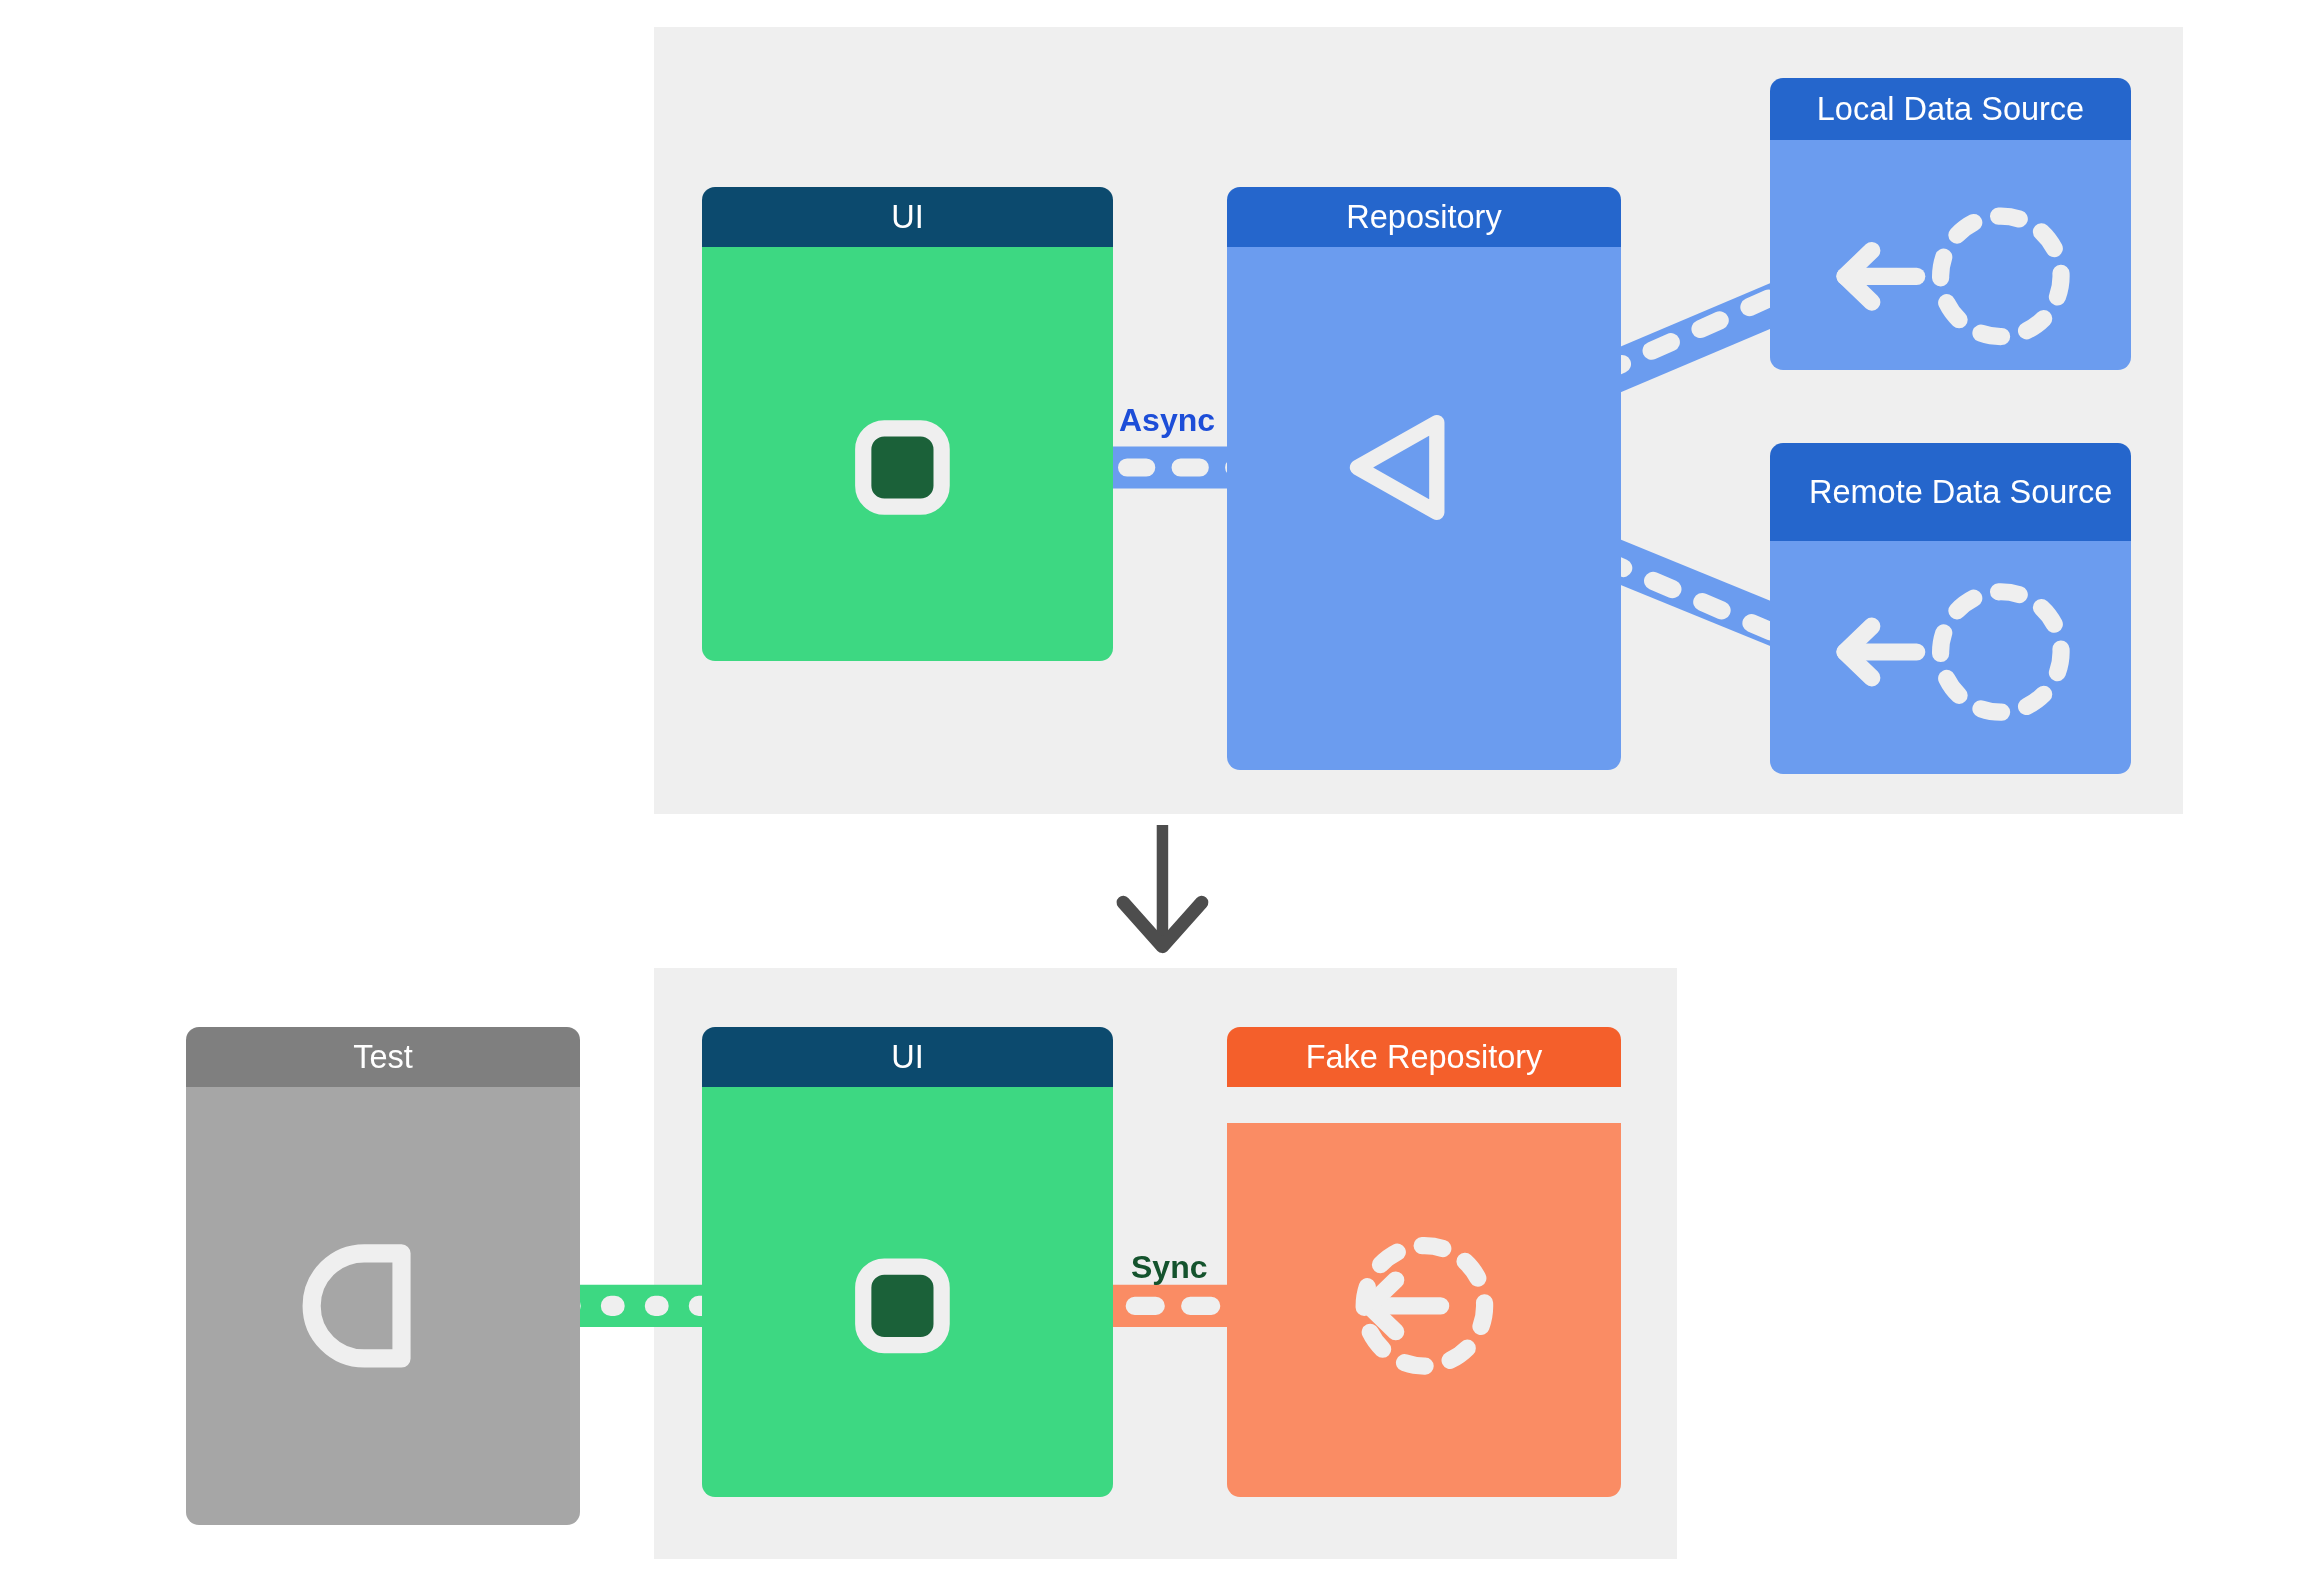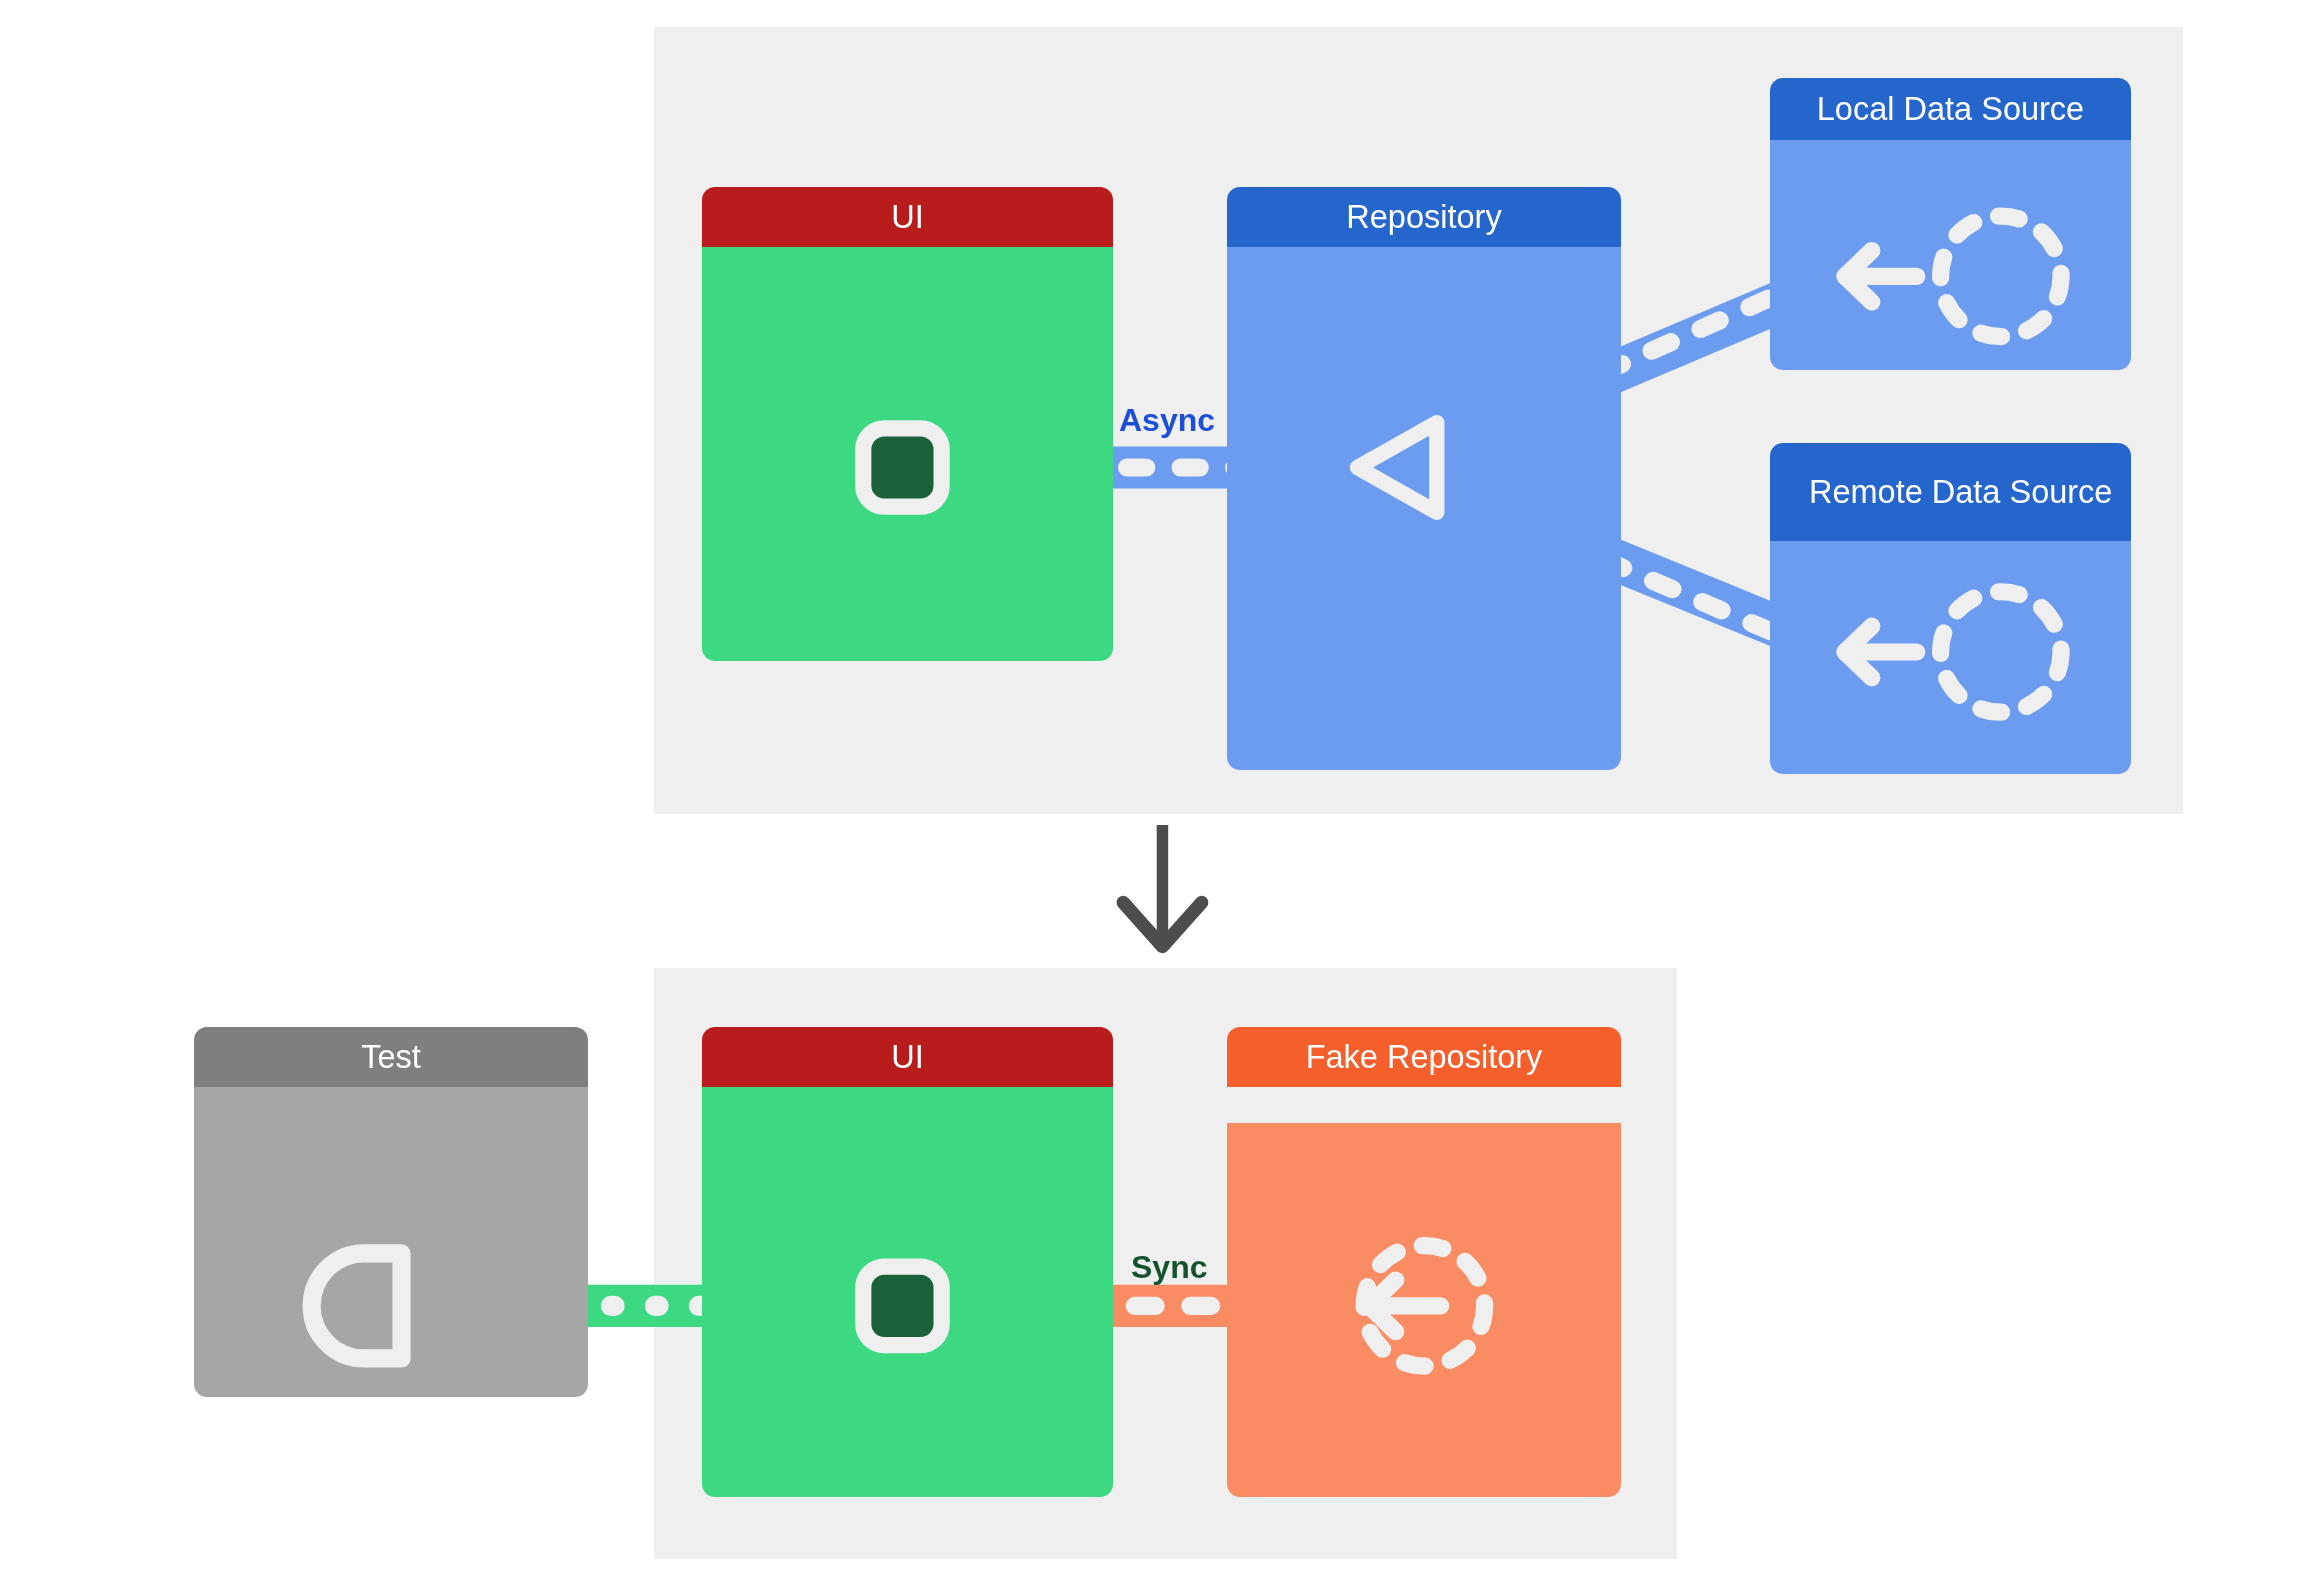--- a/index.html
+++ b/index.html
@@ -59,21 +59,21 @@
     line-height: 1.18;
     padding: 0 9.6px;
     box-sizing: border-box;
   }
   .component .body {
     flex: 1 1 auto;
     position: relative;
   }
 
   
-  .c-ui .hdr  { background: #b91c1c; }
+  .c-ui .hdr  { background: #0c4a6e; }
   .c-ui .body { background: #3dd882; }
 
   
   .c-repo .hdr  { background: #2566cc; }
   .c-repo .body { background: #6b9cef; }
 
   
   .c-ds .hdr  { background: #2566cc; }
   .c-ds .body { background: #6b9cef; }
 
@@ -90,21 +90,21 @@
   #box-repository    { left: 1227px; top: 187px;  width: 394px; height: 583px; }
   #box-local-ds      { left: 1770px; top: 78px;   width: 361px; height: 292px; }
   #box-remote-ds     { left: 1770px; top: 443px;  width: 361px; height: 331px; }
 
   #box-ui-prod    .hdr { height: 60px; }
   #box-repository .hdr { height: 60px; }
   #box-local-ds   .hdr { height: 62px; }
   #box-remote-ds  .hdr { height: 98px; padding-left: 30px; }
 
   
-  #box-test       { left: 194px;  top: 1027px; width: 394px; height: 370px; }
+  #box-test       { left: 186px;  top: 1027px; width: 394px; height: 498px; }
   #box-ui-test    { left: 702px;  top: 1027px; width: 411px; height: 470px; }
   #box-fake-repo  { left: 1227px; top: 1027px; width: 394px; height: 470px; gap: 36px; }
 
   #box-test      .hdr { height: 60px; }
   #box-ui-test   .hdr { height: 60px; }
   #box-fake-repo .hdr { height: 60px; }
 
   
   .overlay {
     position: absolute;

